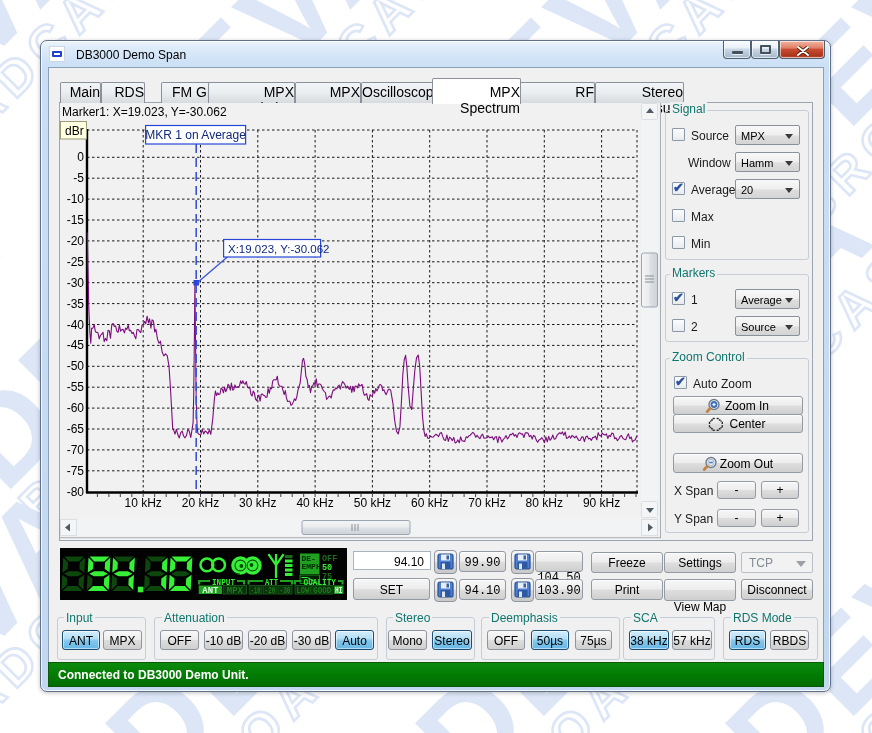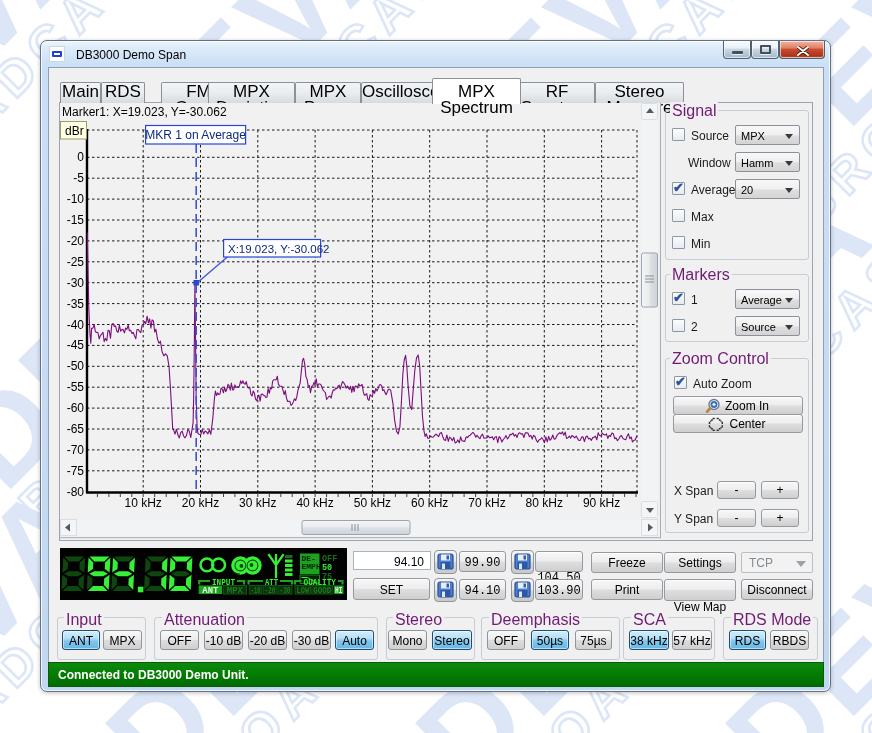--- a/index.html
+++ b/index.html
@@ -19,28 +19,28 @@
  border-radius:0 0 4px 4px;box-shadow:inset 0 0 0 1px rgba(255,255,255,.6)}
 #btnmin{left:682px;width:28px}
 #btnmax{left:710px;width:28px}
 #btnclose{left:738px;width:46px;background:linear-gradient(180deg,#f4b6a1 0,#e08169 40%,#c84c31 50%,#ab3418 88%,#c05e43 100%)}
 #btnmin .g{position:absolute;left:8px;top:10px;width:11px;height:3px;background:#45505c;border-radius:1px;box-shadow:0 1px 0 rgba(255,255,255,.7)}
 #btnmax .g{position:absolute;left:8px;top:4px;width:11px;height:9px;border:2px solid #45505c;border-radius:1px;box-shadow:0 1px 0 rgba(255,255,255,.7)}
 #btnclose .g{position:absolute;left:17px;top:4px;width:12px;height:10px}
 
 .tab{top:14px;height:21px;line-height:16px;background:linear-gradient(180deg,#f2f5f7 0,#eaedf0 50%,#d8dbde 100%);
  border:1px solid #8b909a;border-bottom:none;border-radius:2px 2px 0 0;
- text-align:center;padding-top:1px;font-size:17px;z-index:2}
+ text-align:right;padding-top:1px;font-size:14px;z-index:2}
 #tabsel{top:10px;height:26px;background:#fff;z-index:4;padding-top:5px}
 #tabpage{left:10px;top:34px;width:754px;height:439px;background:#f0f0f0;border:1px solid #9ba4b0;z-index:1}
 
 #graphsvg{left:11px;top:35px;z-index:3}
 
 .grp{border:1px solid #c5cdd8;border-radius:3px}
-.grplabel{position:absolute;background:#f0f0f0;padding:0 2px;font-size:16px;color:#701a75}
+.grplabel{position:absolute;background:#f0f0f0;padding:0 2px;font-size:12px;color:#0f766e}
 .chk{width:13px;height:13px;background:linear-gradient(180deg,#fcfcfc,#e8ebee);border:1px solid #8b98a7;border-radius:1px}
 .chk .m{position:absolute;left:0px;top:-3px;font-size:13px;font-weight:bold;color:#2c52a0}
 .combo{background:linear-gradient(180deg,#f8f8f8 0,#efefef 50%,#dedede 55%,#d4d4d4 100%);
  border:1px solid #8b919c;border-radius:2px;font-size:11px;padding:4px 0 0 5px}
 .combo .ar{position:absolute;right:6px;top:8px;width:0;height:0;border:4.5px solid transparent;border-top:5.5px solid #3a3a3a;border-bottom:none}
 .btn{background:linear-gradient(180deg,#f7f7f7 0,#ededed 48%,#dedede 52%,#cfcfcf 100%);
  border:1px solid #949aa3;border-radius:3px;text-align:center;font-size:12px;
  box-shadow:inset 0 1px 0 rgba(255,255,255,.8)}
 .grp,.grplabel,.chk,.combo,.btn,.lbl,.tgl,#lcd,#freqin,.savebtn,#statusbar{z-index:2}
 
@@ -414,20 +414,28 @@
               <rect x="10.9" y="2.2" width="1.6" height="1.6"></rect>
   <rect x="3.2" y="11" width="1.6" height="1.6"></rect>
               <rect x="10.9" y="11" width="1.6" height="1.6"></rect>
   <rect x="2" y="3.6" width="1.4" height="1.2"></rect>
               <rect x="12.4" y="3.6" width="1.4" height="1.2"></rect>
   <rect x="2" y="10.1" width="1.4" height="1.2"></rect>
               <rect x="12.4" y="10.1" width="1.4" height="1.2"></rect>
   </g>
           </svg>
   <span style="margin-left:19px">Center</span></div>
+<div class="abs btn" style="left:624px;top:385px;width:130px;height:20px;padding-top:3px">
+  <svg width="17" height="16" style="position:absolute;left:28px;top:2px" viewBox="0 0 17 16">
+  <circle cx="9" cy="6.5" r="5" fill="#eef2f7" stroke="#707b8c" stroke-width="1.4"></circle>
+  <circle cx="9" cy="6.5" r="3.1" fill="#eaf0f8" stroke="#9aa5b5" stroke-width="0.8"></circle>
+  <path d="M7.2 6.5 H10.8" stroke="#3f7ed0" stroke-width="1.6"></path>
+  <path d="M5.2 10.2 L2.2 13.6" stroke="#c08440" stroke-width="2.8" stroke-linecap="round"></path>
+          </svg>
+  <span style="margin-left:17px">Zoom Out</span></div>
 <div class="lbl" style="left:625px;top:416px">X Span</div>
 <div class="abs btn" style="left:668px;top:413px;width:39px;height:18px;padding-top:1px">-</div>
 <div class="abs btn" style="left:712px;top:413px;width:38px;height:18px;padding-top:1px">+</div>
 <div class="lbl" style="left:625px;top:444px">Y Span</div>
 <div class="abs btn" style="left:668px;top:441px;width:39px;height:18px;padding-top:1px">-</div>
 <div class="abs btn" style="left:712px;top:441px;width:38px;height:18px;padding-top:1px">+</div>
 <svg id="lcd" class="abs" width="287" height="52" viewBox="0 0 287 52" font-family="Liberation Mono, monospace">
 <rect width="287" height="52" fill="#020202"></rect>
 <g transform="translate(2.5,7.7) skewX(-3)">
 <path d="M1.8,0.8 L21.7,0.8 L16.7,5.8 L6.8,5.8 Z" fill="#0e470e"></path>

